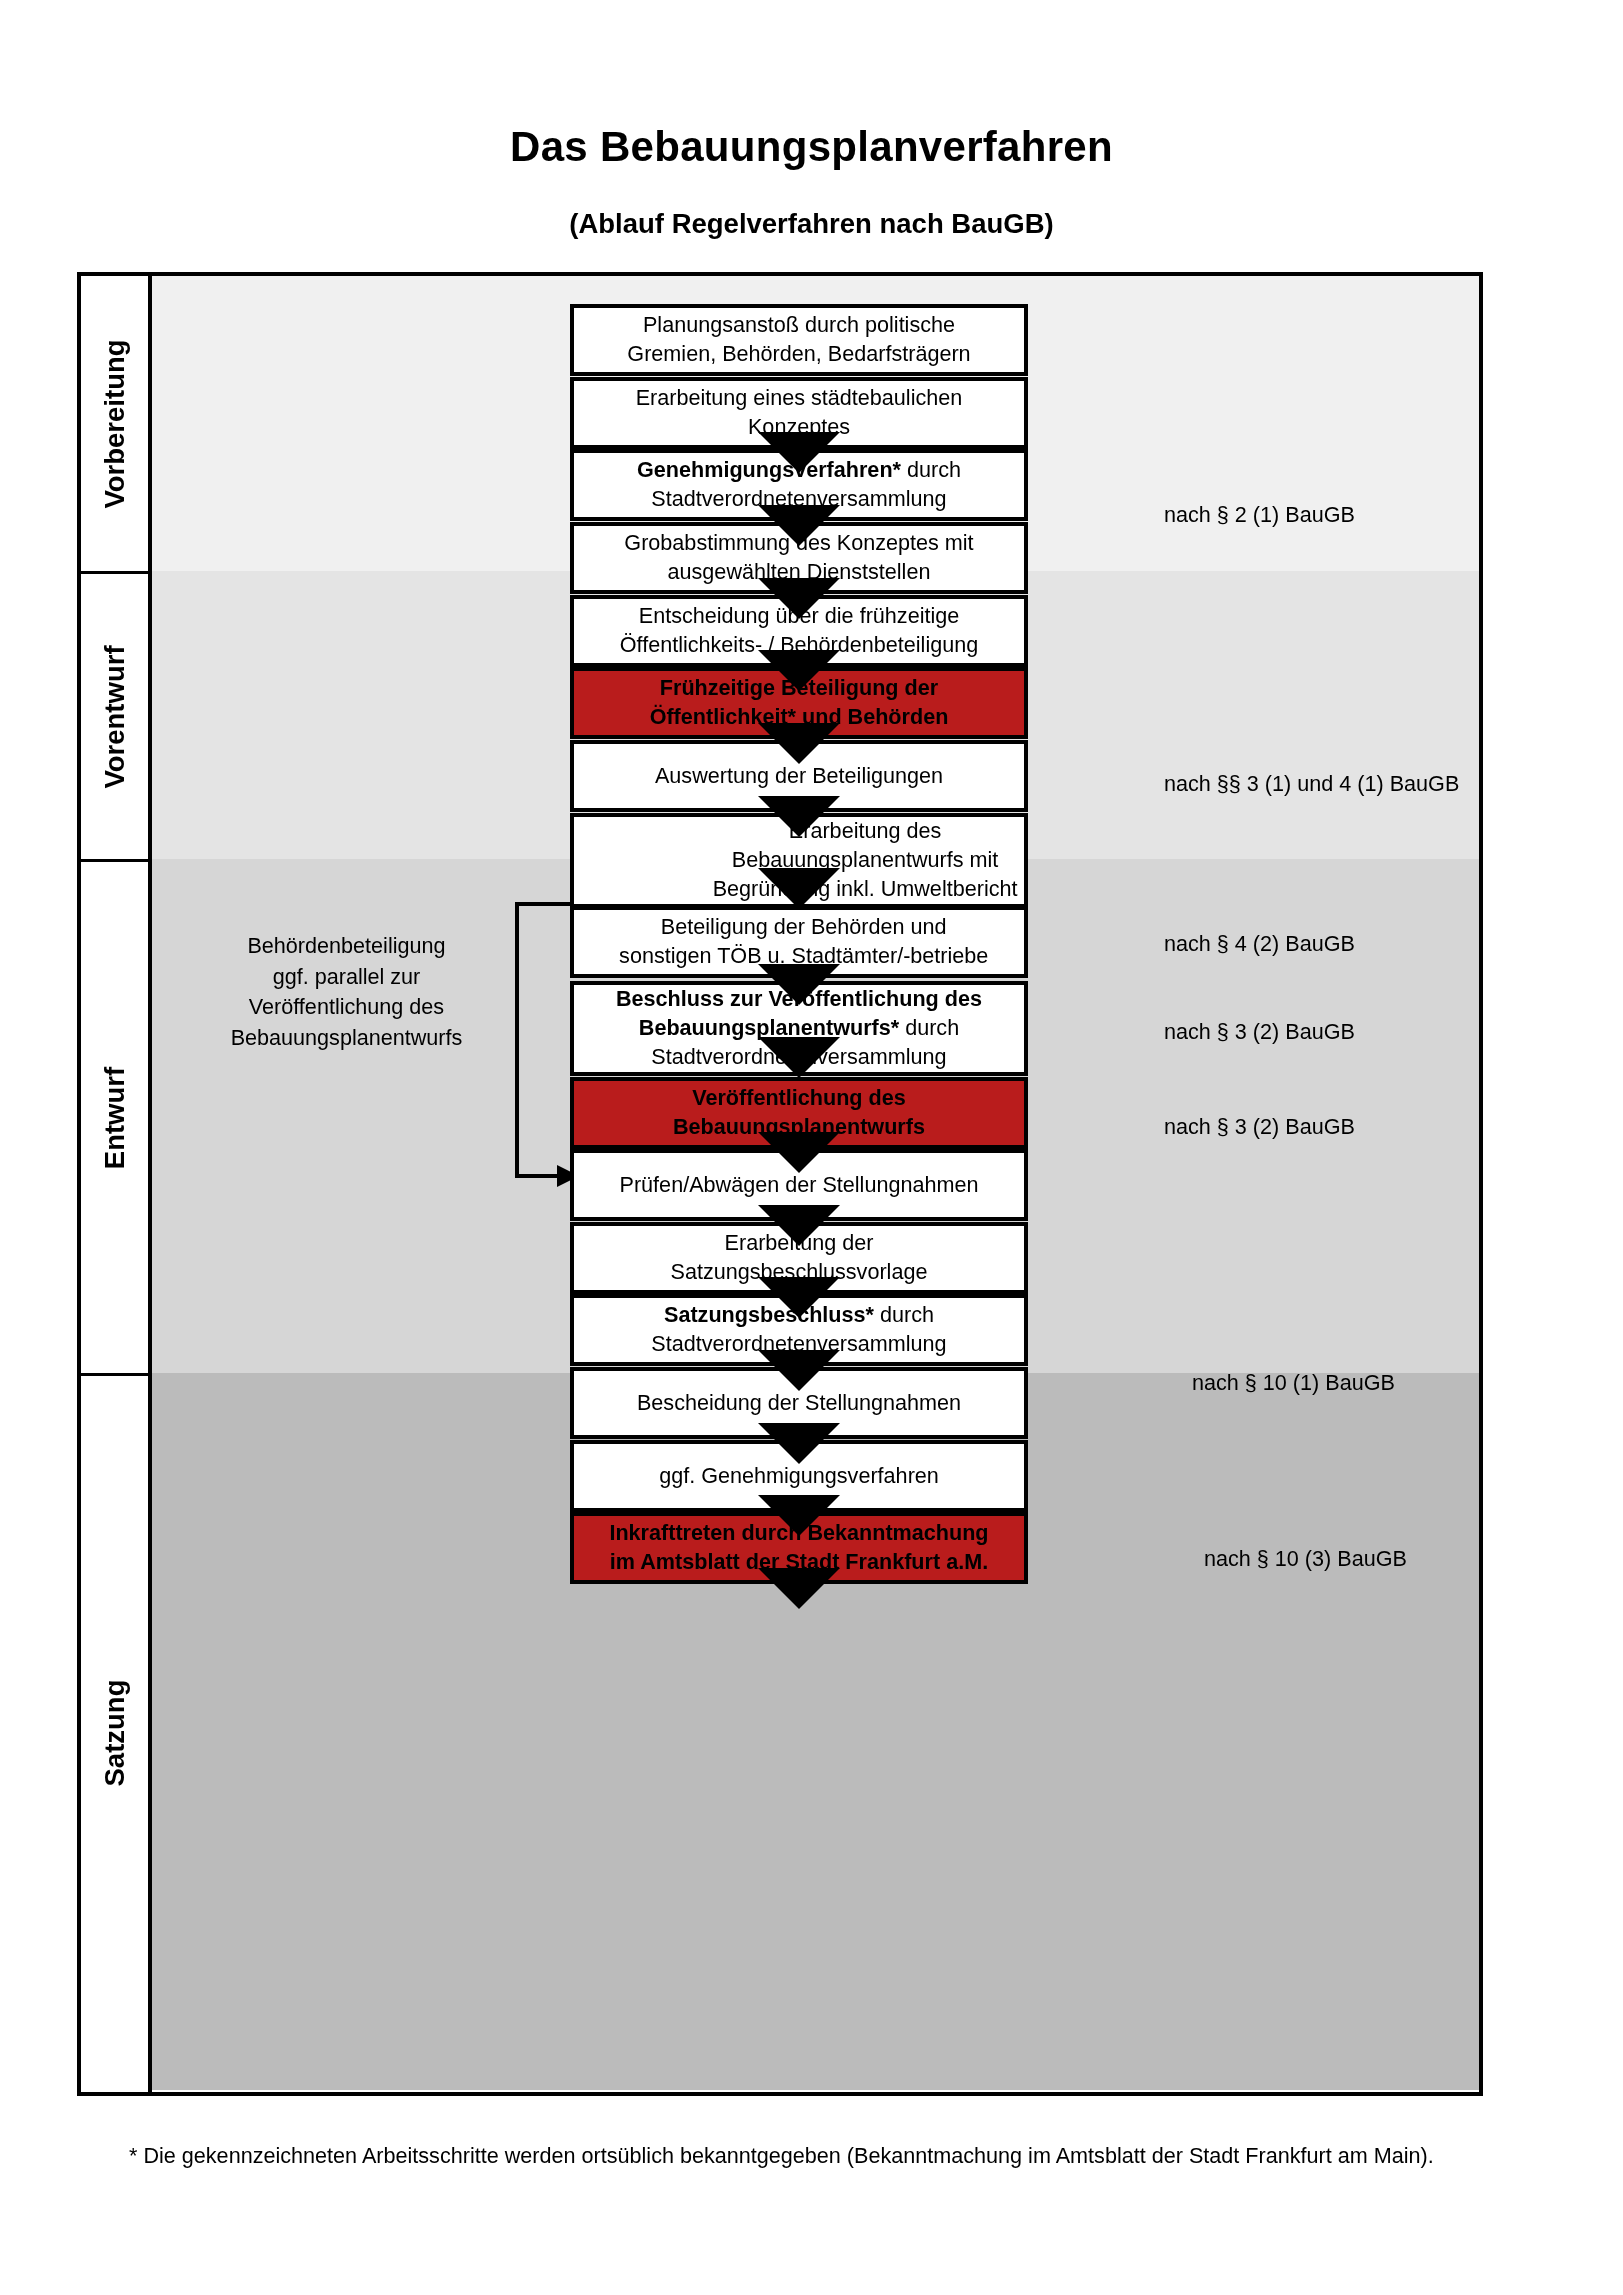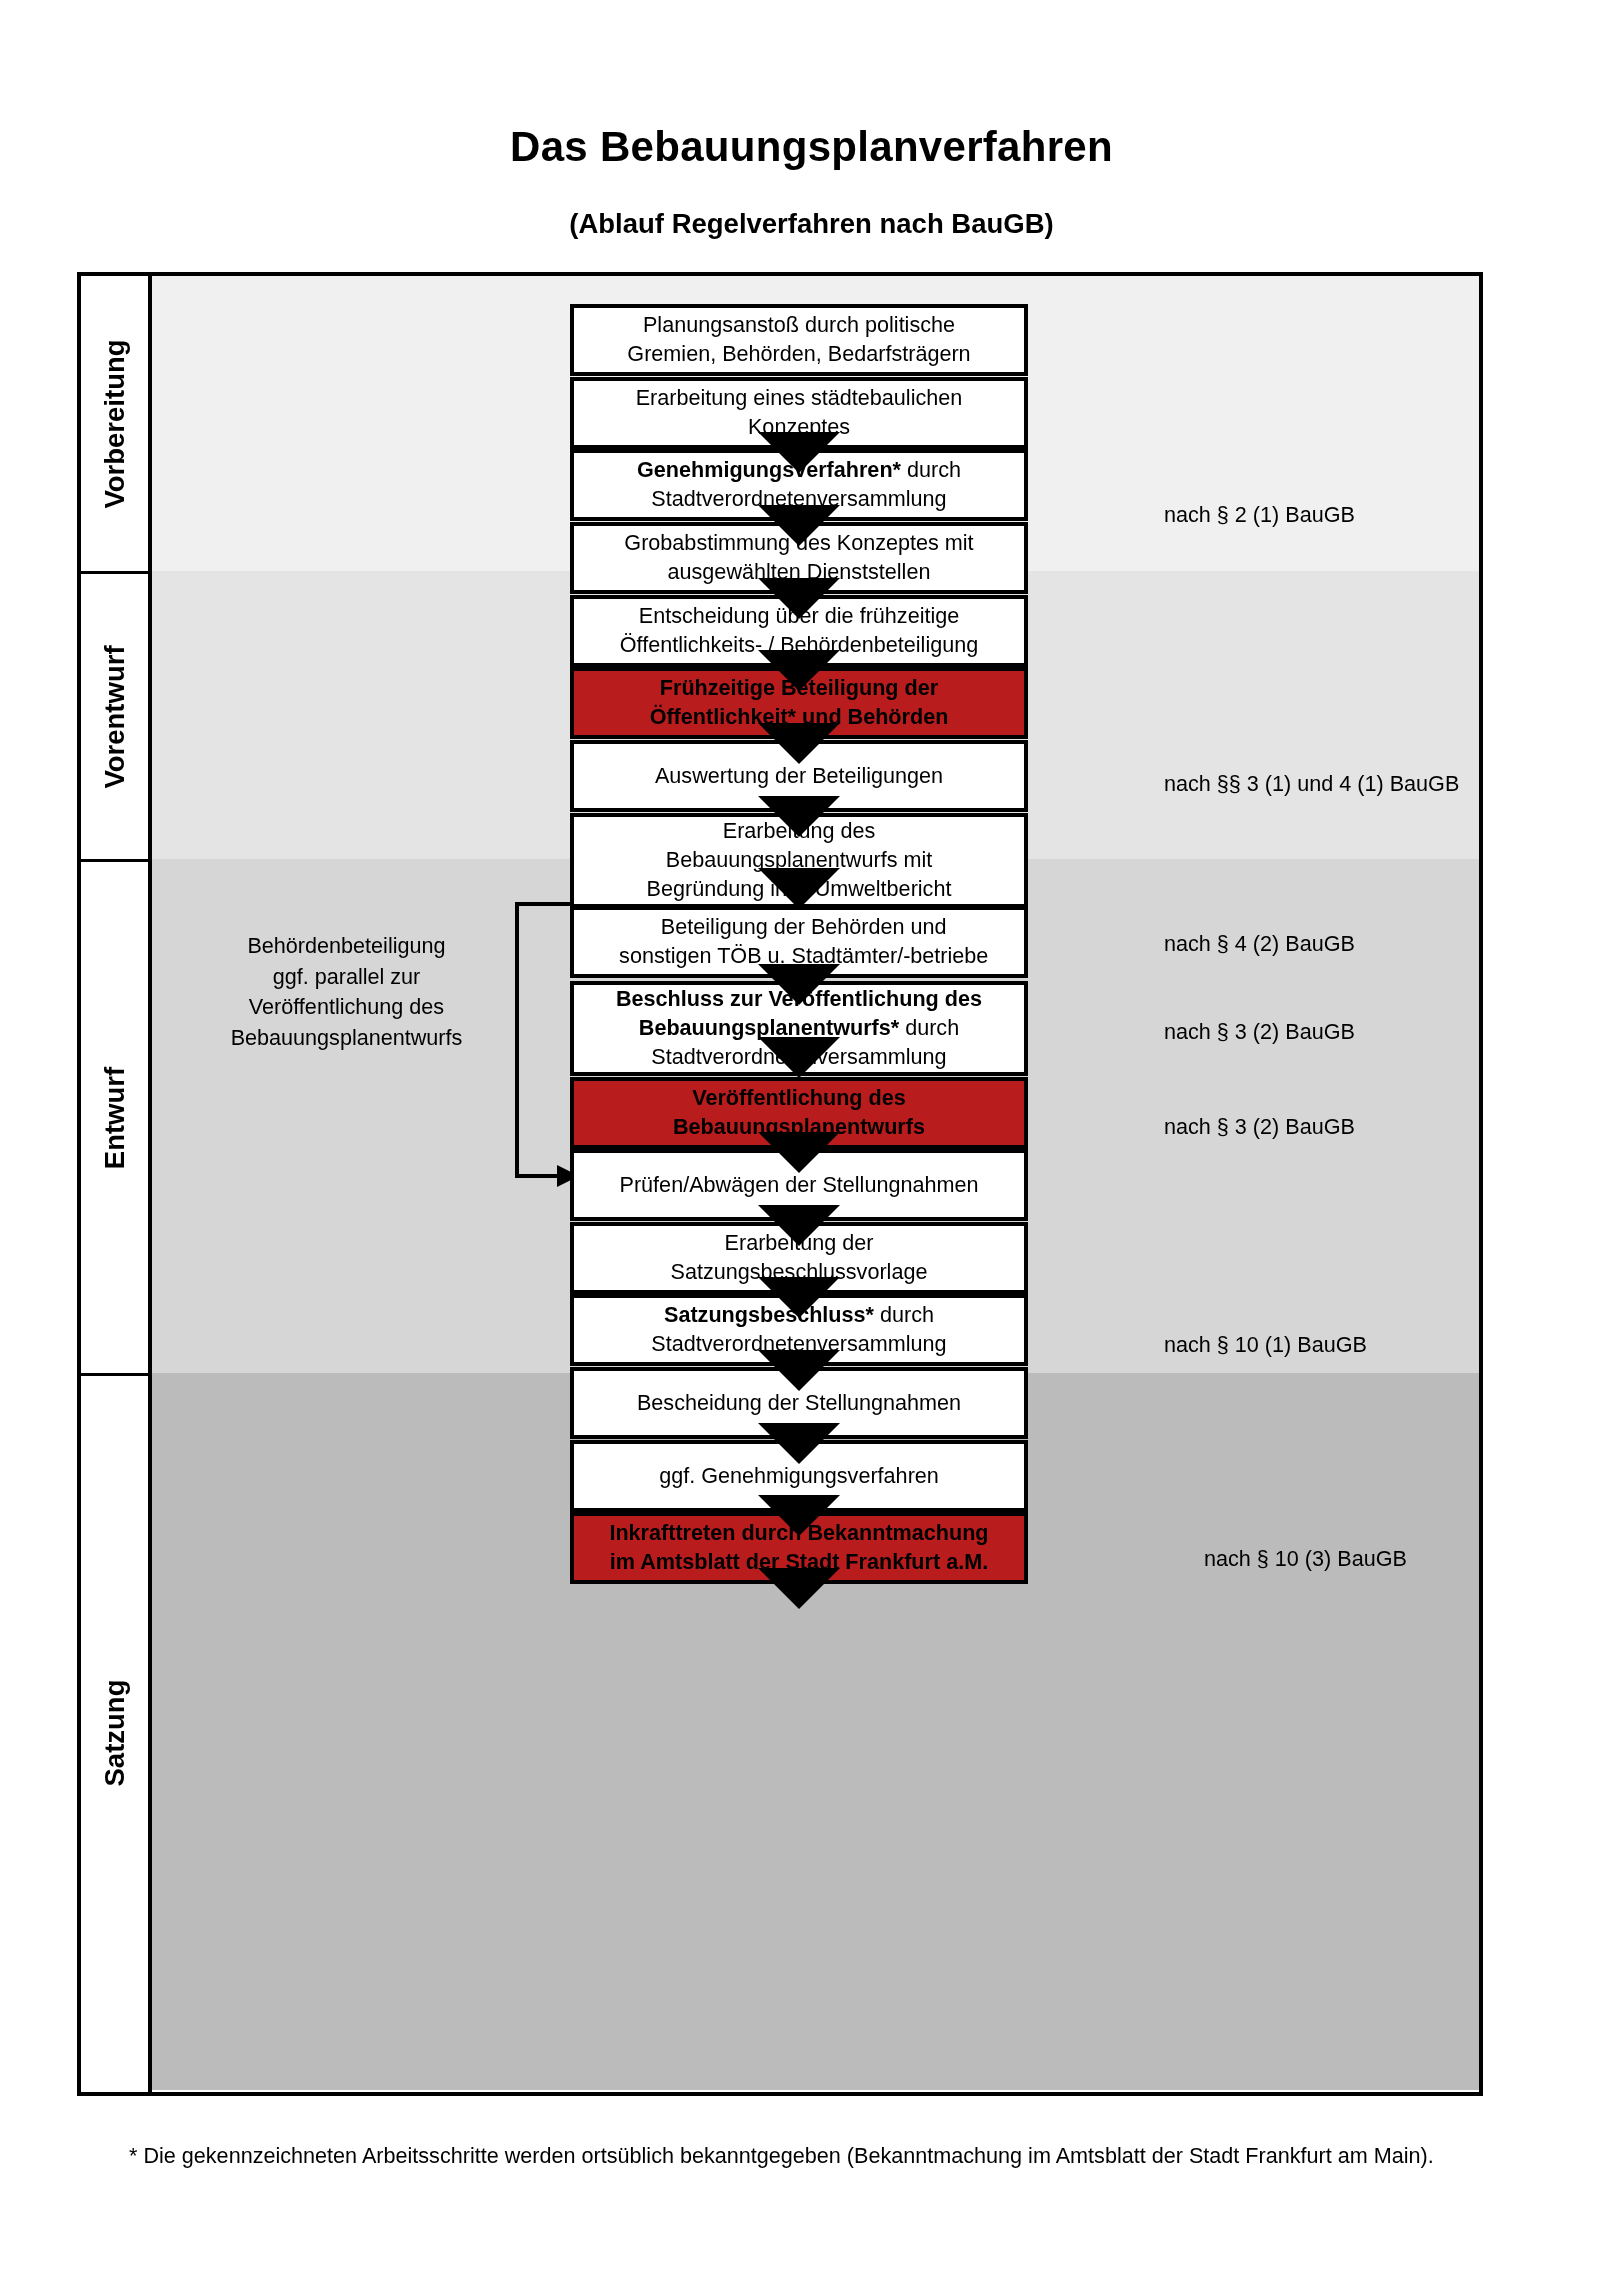--- a/index.html
+++ b/index.html
@@ -212,21 +212,21 @@
       <div>Öffentlichkeit* und Behörden</div>
     </div>
   </div>
 
   <div class="pbox" style="top:464px;height:72px;">
     <div>
       <div>Auswertung der Beteiligungen</div>
     </div>
   </div>
 
-  <div class="pbox" style="top:537px;height:95px;">
+  <div class="pbox" style="top:537px;height:95px;justify-content:flex-end;">
     <div>
       <div>Erarbeitung des</div>
       <div>Bebauungsplanentwurfs mit</div>
       <div>Begründung inkl. Umweltbericht</div>
     </div>
   </div>
 
   <div class="pbox" style="top:630px;height:72px;padding-left:16px;">
     <div>
       <div>Beteiligung der Behörden und</div>
@@ -286,19 +286,19 @@
       <div><b>Inkrafttreten</b><span> durch Bekanntmachung</span></div>
       <div>im Amtsblatt der Stadt Frankfurt a.M.</div>
     </div>
   </div>
 
   <div class="ref" style="top:226px;">nach § 2 (1) BauGB</div>
   <div class="ref" style="top:495px;">nach §§ 3 (1) und 4 (1) BauGB</div>
   <div class="ref" style="top:655px;">nach § 4 (2) BauGB</div>
   <div class="ref" style="top: 743px;">nach § 3 (2) BauGB</div>
   <div class="ref" style="top: 838px;">nach § 3 (2) BauGB</div>
-  <div class="ref" style="top: 1056px;">nach § 10 (1) BauGB</div>
+  <div class="ref" style="top: 1094px; margin-left: 28px;">nach § 10 (1) BauGB</div>
   <div class="ref" style="top:1270px;margin-left:40px;">nach § 10 (3) BauGB</div>
 
 </div>
 
 <div id="footnote">* Die gekennzeichneten Arbeitsschritte werden ortsüblich bekanntgegeben (Bekanntmachung im Amtsblatt  der Stadt Frankfurt am Main).</div>
 
 
 </body></html>

